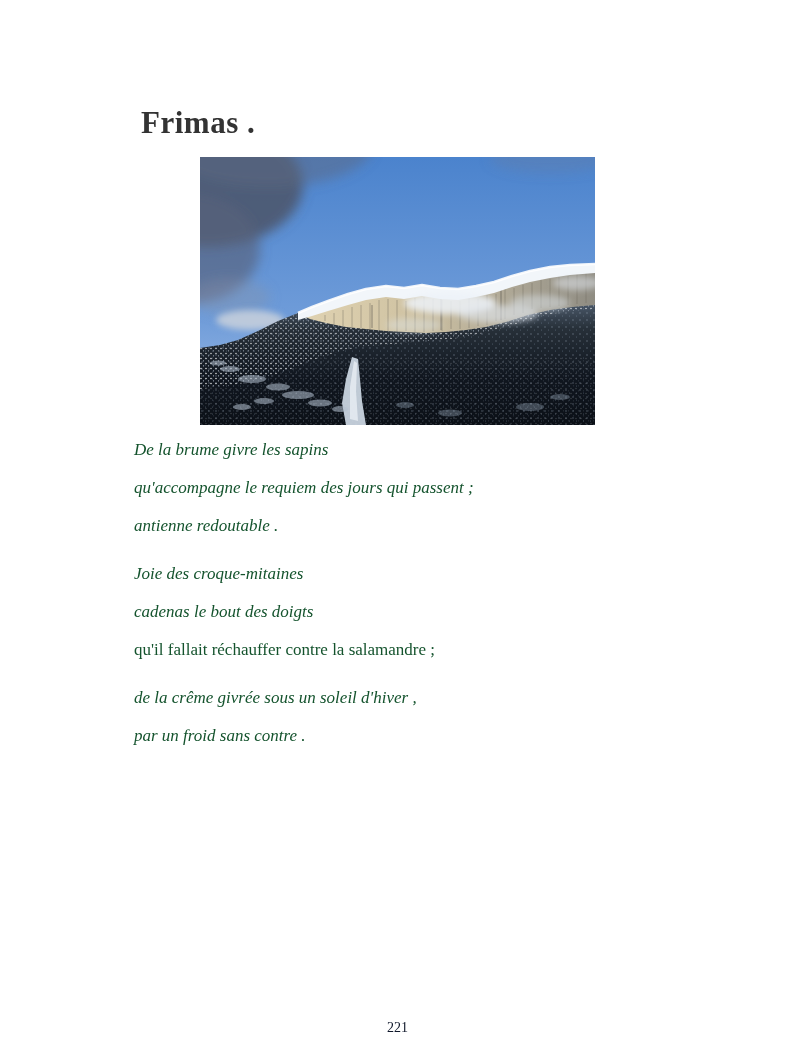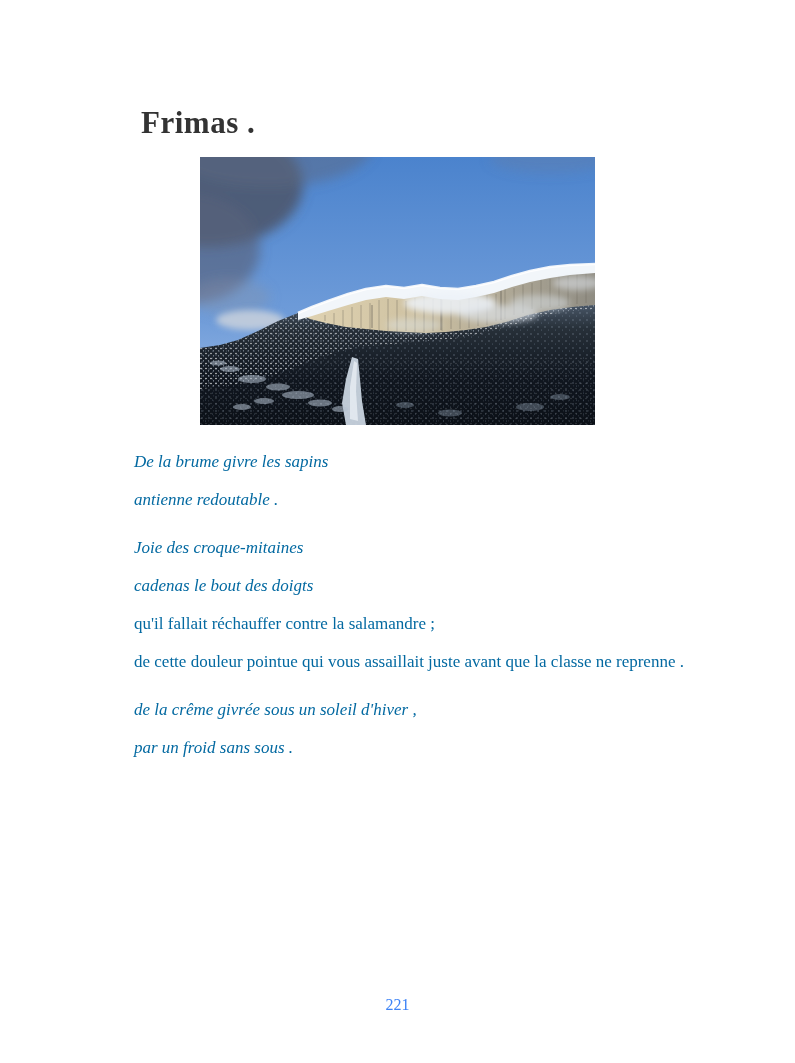--- a/index.html
+++ b/index.html
@@ -29,46 +29,46 @@
     position: absolute;
     left: 200px;
     top: 157px;
     width: 395px;
     height: 268px;
     line-height: 0;
   }
   .poem {
     position: absolute;
     left: 134px;
-    top: 450px;
+    top: 438px;
     width: 552px;
-    color: #0369a1;
+    color: #14532d;
   }
   .poem p {
     margin: 0 0 14px 0;
     font-size: 17px;
     line-height: 24px;
   }
   .poem p.italic {
     font-style: italic;
     font-weight: 400;
   }
   .poem p.bold {
     font-style: normal;
     font-weight: 400;
   }
   .stanza + .stanza { margin-top: 24px; }
   .page-number {
     position: absolute;
-    top: 996px;
+    top: 1020px;
     left: 0;
     width: 100%;
     text-align: center;
-    font-size: 16px;
-    color: #3b82f6;
+    font-size: 14px;
+    color: #0f172a;
   }
 </style>
 </head>
 <body>
 
 <div class="page">
 
   <h1 class="title">Frimas .</h1>
 
   <div class="photo-wrap">
@@ -205,29 +205,29 @@
         <ellipse cx="360" cy="240" rx="10" ry="3"></ellipse>
         <ellipse cx="250" cy="256" rx="12" ry="3.5"></ellipse>
         <ellipse cx="205" cy="248" rx="9" ry="3"></ellipse>
       </g>
     </svg>
   </div>
 
   <div class="poem" id="poem">
       <div class="stanza">
         <p class="italic">De la brume givre les sapins</p>
+        <p class="italic">qu'accompagne le requiem des jours qui passent ;</p>
         <p class="italic">antienne redoutable .</p>
       </div>
       <div class="stanza">
         <p class="italic">Joie des croque-mitaines</p>
         <p class="italic">cadenas le bout des doigts</p>
         <p class="bold">qu'il fallait réchauffer contre la salamandre ;</p>
-        <p class="bold">de cette douleur pointue qui vous assaillait juste avant que la classe ne reprenne .</p>
       </div>
       <div class="stanza">
         <p class="italic">de la crême givrée sous un soleil d'hiver ,</p>
-        <p class="italic">par un froid sans sous .</p>
+        <p class="italic">par un froid sans contre .</p>
       </div>
     </div>
 
   <div class="page-number">221</div>
 
 </div>
 
 </body></html>

